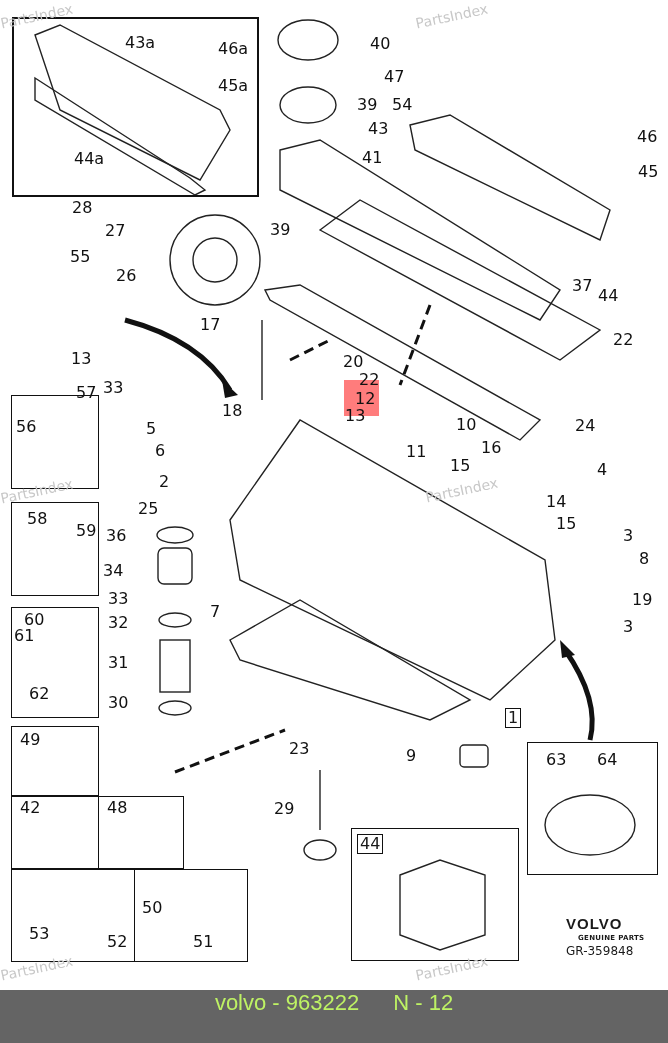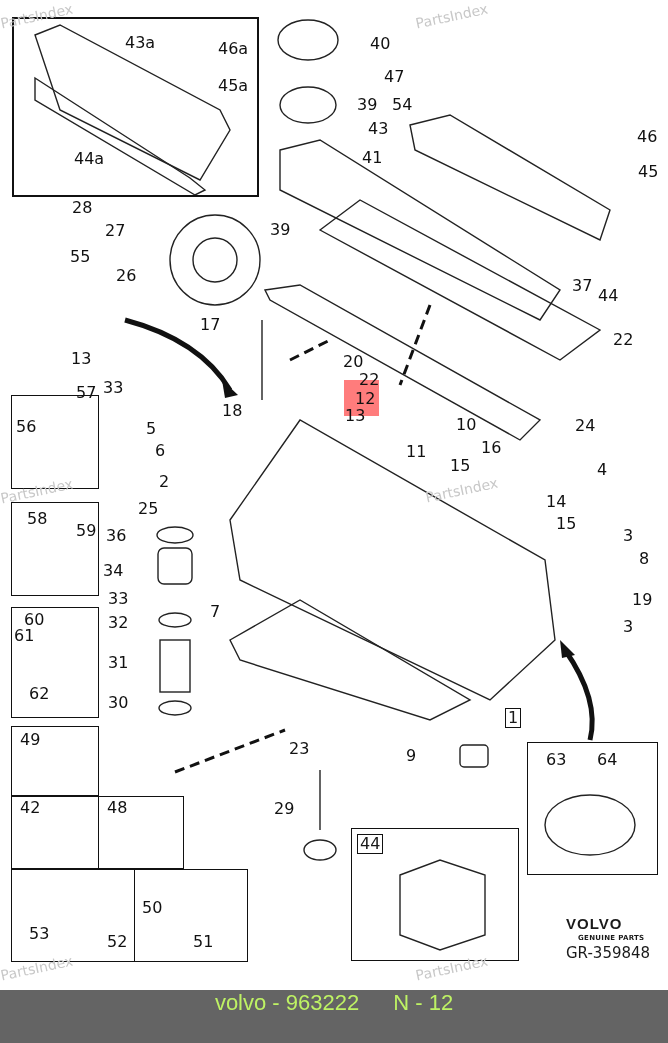--- a/index.html
+++ b/index.html
@@ -11,21 +11,21 @@
   .thin { border-width:1.5px; }
   .sqlabel { position:absolute; border:1.5px solid #111; padding:0 2px; font-size:16px; line-height:18px; }
   .wm { position:absolute; color:#c8c8c8; font-size:14px; transform:rotate(-12deg); white-space:nowrap; }
   .hl { position:absolute; left:344px; top:380px; width:35px; height:36px; background:rgba(255,80,80,0.75); }
   #footer { position:absolute; left:0; top:978px; width:668px; height:65px; background:#646464;
             display:flex; justify-content:center; color:#bef264; font-size:22px;
             font-family:"Liberation Sans", sans-serif;margin-top:12px; }
   #footer span.gap { display:inline-block; width:34px; }
   .volvo { position:absolute; left:566px; top:915px; font-family:Liberation Sans, sans-serif; font-weight:bold; font-size:15px; letter-spacing:1px; }
   .genuine { position:absolute; left:578px; top:934px; font-size:7px; font-weight:bold; letter-spacing:0.3px; }
-  .grcode { position:absolute; left:566px; top:944px; font-size:15px; }
+  .grcode { position:absolute; left:566px; top:944px; font-size:12px; }
 </style>
 </head>
 <body>
 
 <div id="diagram">
   <svg width="668" height="978" style="position:absolute;left:0;top:0">
     <g fill="none" stroke="#222" stroke-width="1.4">
 
       <path d="M35 35 L60 25 L220 110 L230 130 L200 180 L60 110 Z"></path>
       <path d="M35 78 L190 178 L205 190 L195 195 L35 100 Z"></path>

